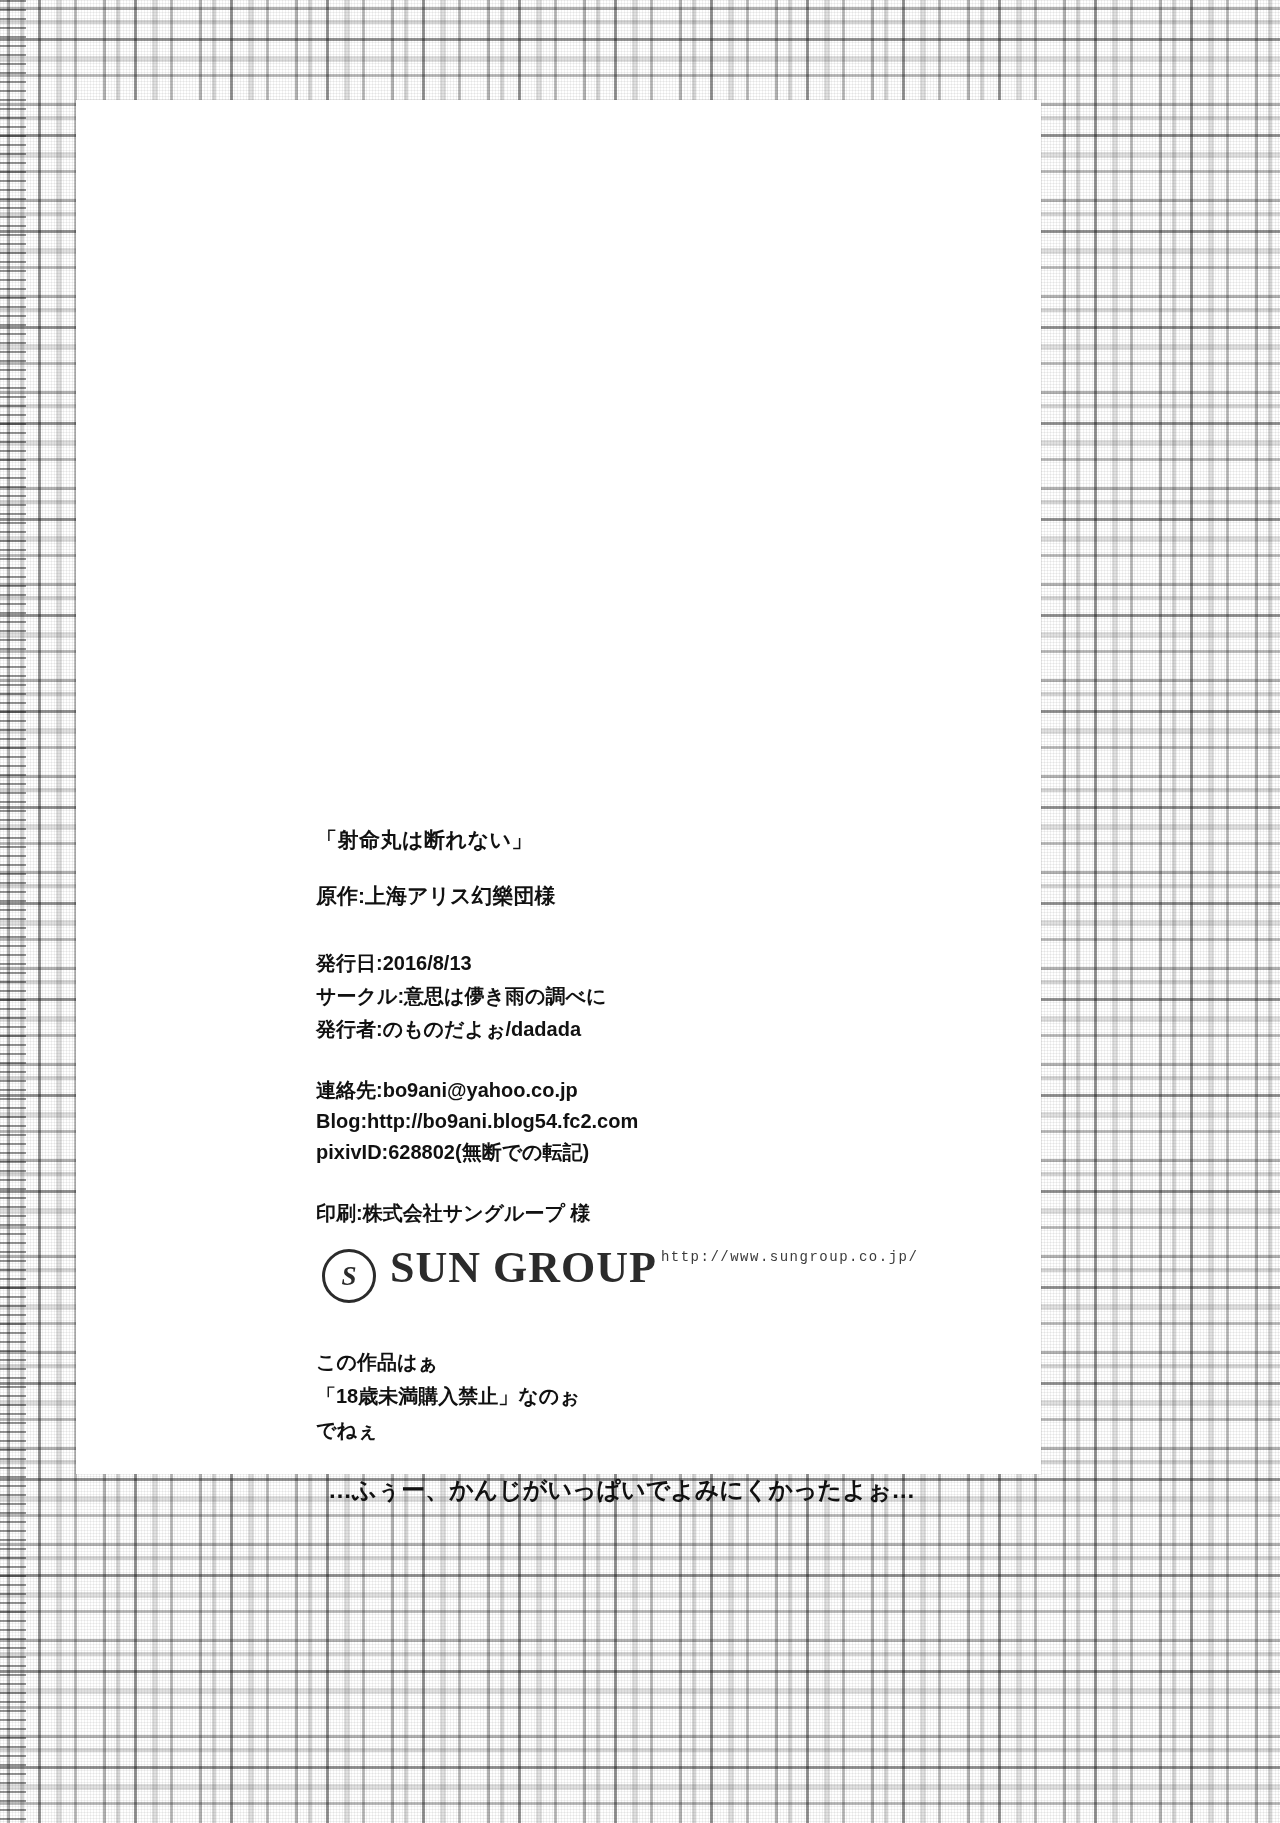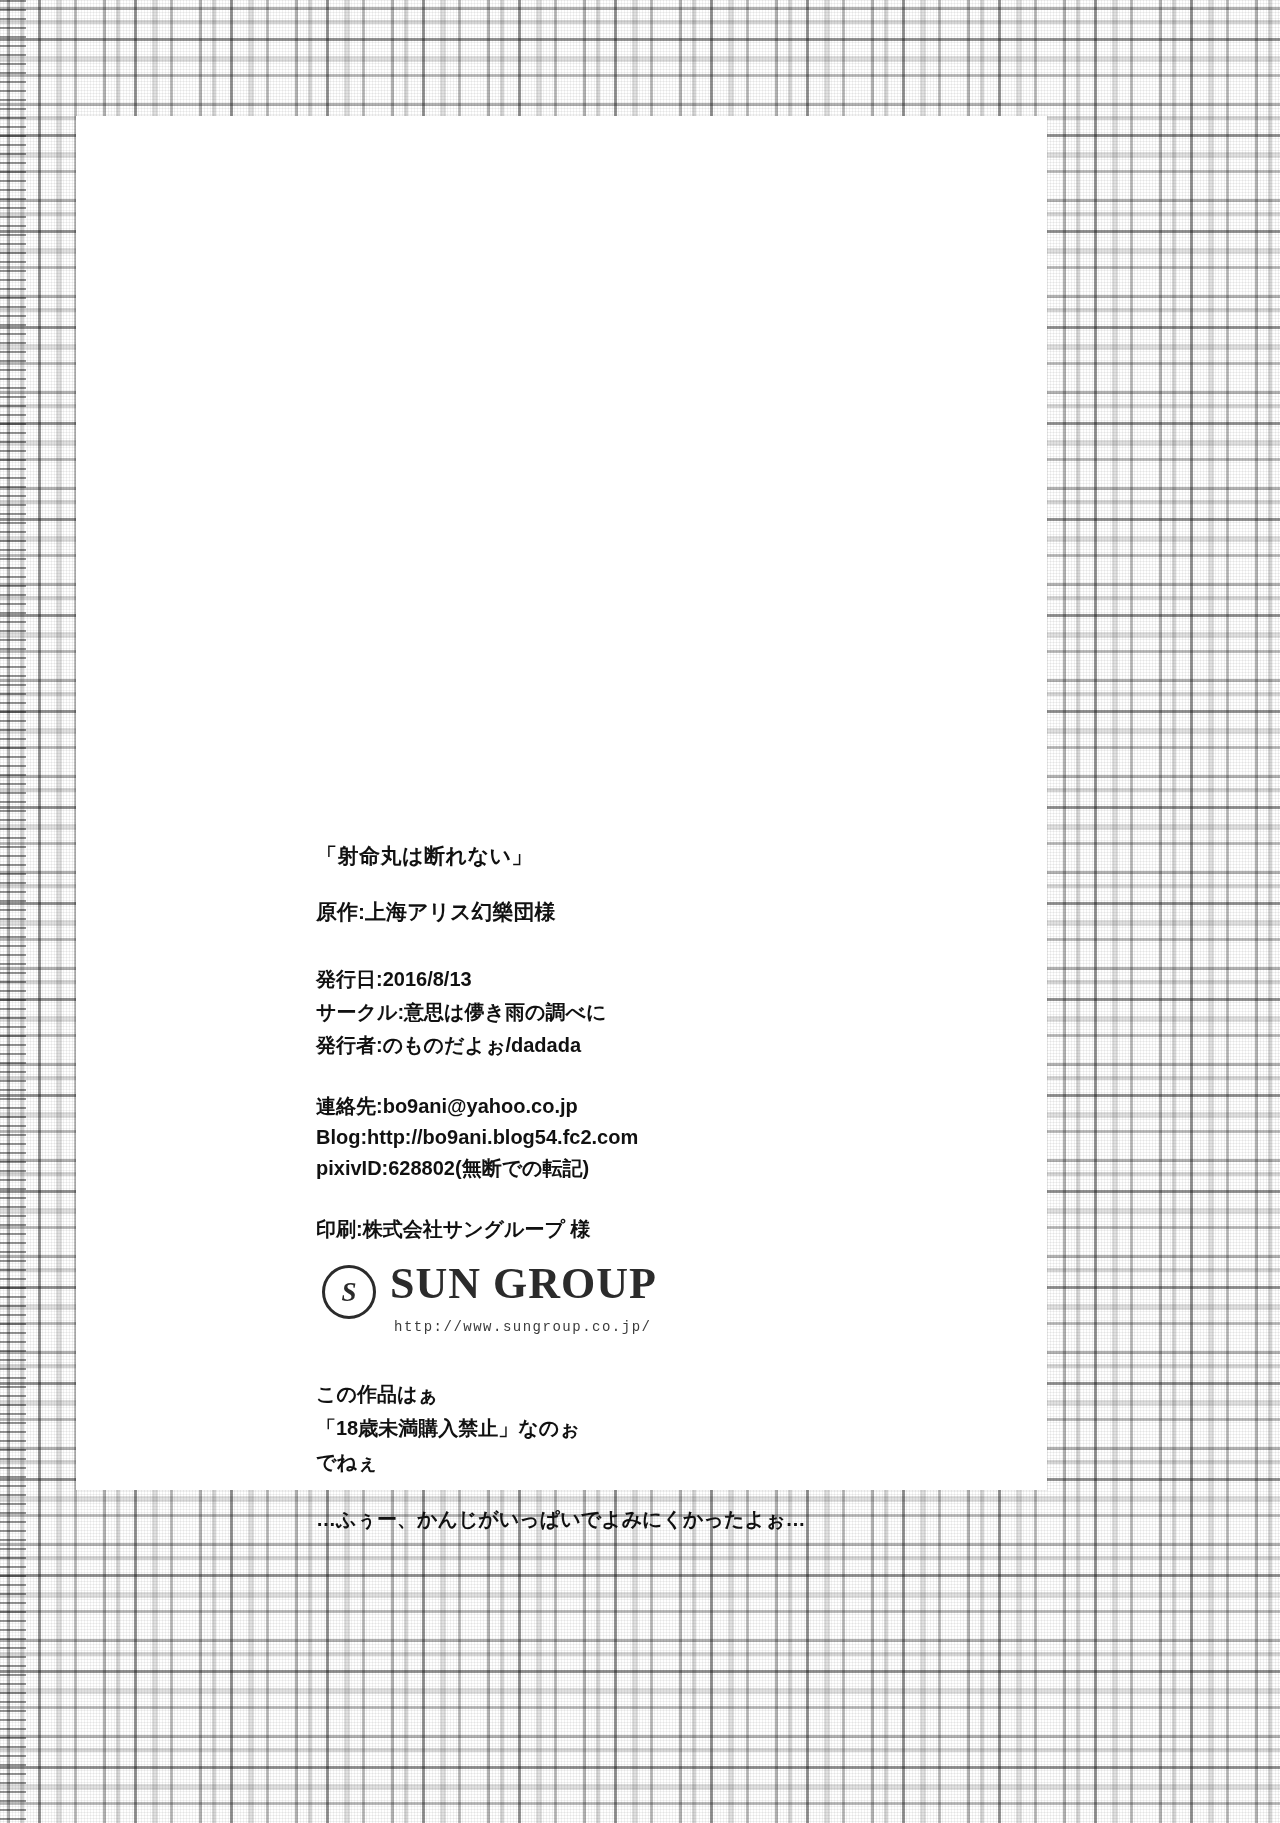--- a/index.html
+++ b/index.html
@@ -72,26 +72,25 @@
       repeating-linear-gradient(to bottom,
         rgba(0,0,0,0.55) 0px, rgba(0,0,0,0.55) 2px,
         rgba(0,0,0,0.00) 2px, rgba(0,0,0,0.00) 9px);
     opacity: 0.75;
   }
 
   
   .panel {
     position: absolute;
     left: 76px;
-    top: 116px;
+    top: 100px;
     width: 965px;
     height: 1374px;
     background: #ffffff;
     box-shadow: 0 0 0 1px rgba(0,0,0,0.05);
-    padding-left: 6px;
   }
 
   .content {
     position: absolute;
     left: 240px;
     top: 726px;
     width: 700px;
     color: #111111;
   }
 
@@ -152,22 +151,21 @@
   .logo-mark span {
     font-family: "Liberation Serif", serif;
     font-style: italic;
     font-weight: bold;
     font-size: 27px;
     line-height: 1;
     color: #2b2b2b;
   }
   .logo-text {
     display: flex;
-    flex-direction: column;
-    gap: 8px;
+    flex-direction: row;
   }
   .logo-name {
     font-family: "Liberation Serif", serif;
     font-size: 44px;
     font-weight: bold;
     letter-spacing: 1px;
     color: #2b2b2b;
     line-height: 1.05;
   }
   .logo-url {
@@ -182,24 +180,24 @@
   .notice p {
     margin: 0 0 7px 0;
     font-size: 20px;
     font-weight: bold;
     white-space: nowrap;
   }
   .notice {
     margin-bottom: 30px;
   }
   .tail {
-    font-size: 20px;
-    font-weight: bold;
-    white-space: nowrap;
-    margin: 0;
+    font-size: 24px;
+    font-weight: bold;
+    white-space: nowrap;
+    margin: 12px;
   }
 </style>
 </head>
 <body>
 
 <div class="page">
 
   <div class="plaid"></div>
   <div class="plaid-fine"></div>
   <div class="edge-strip"></div>

